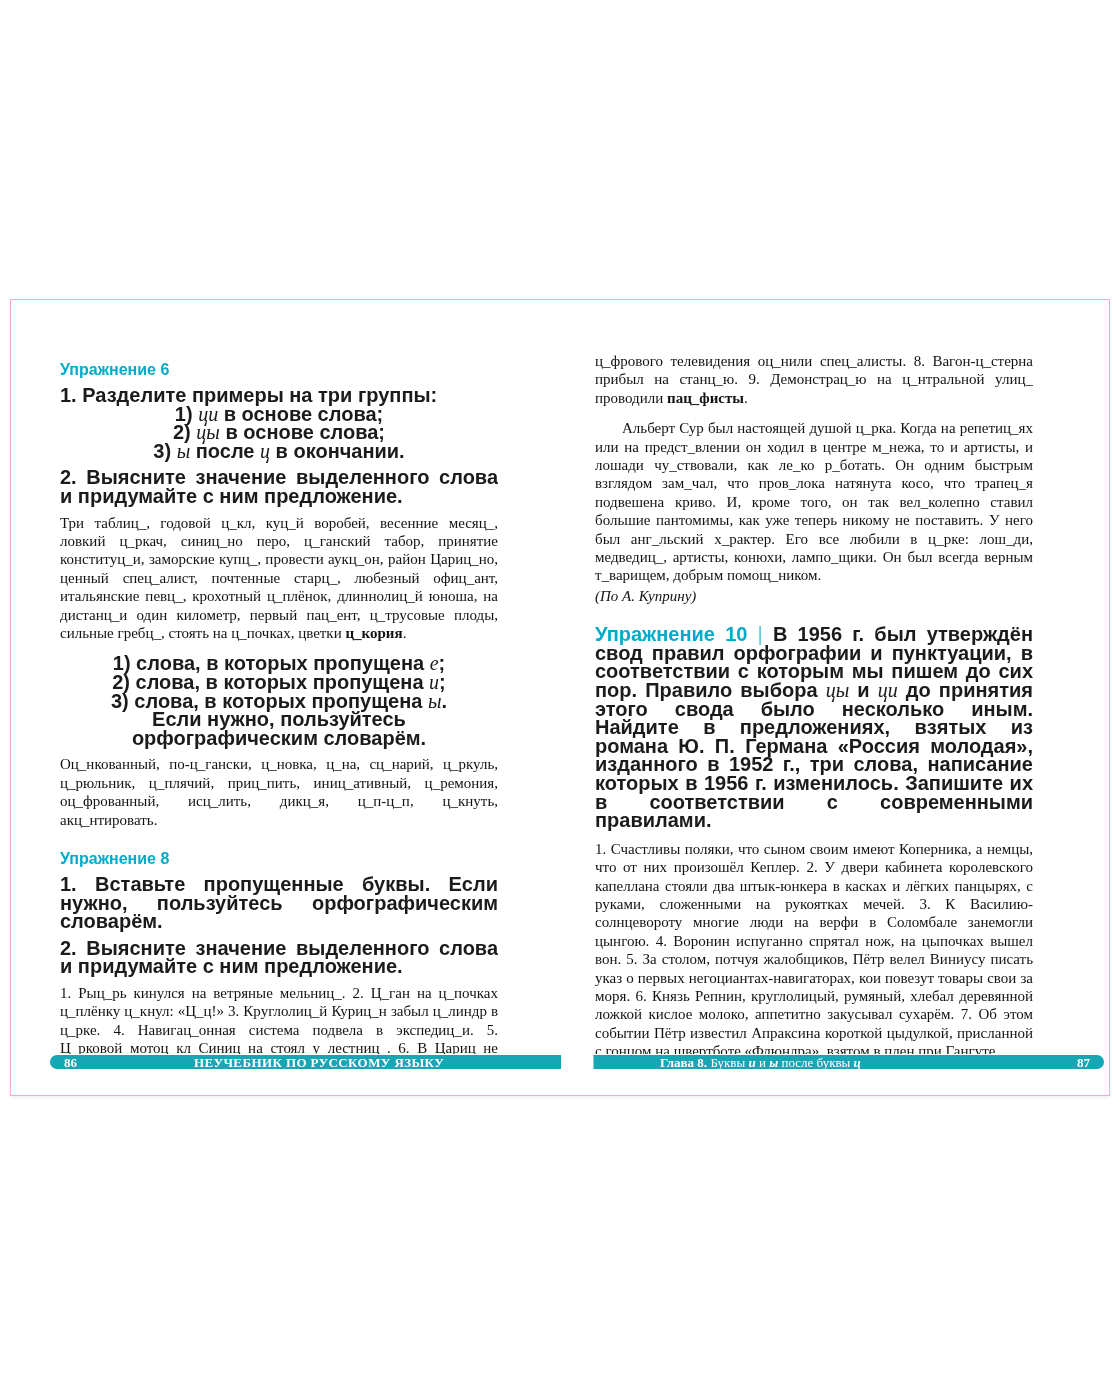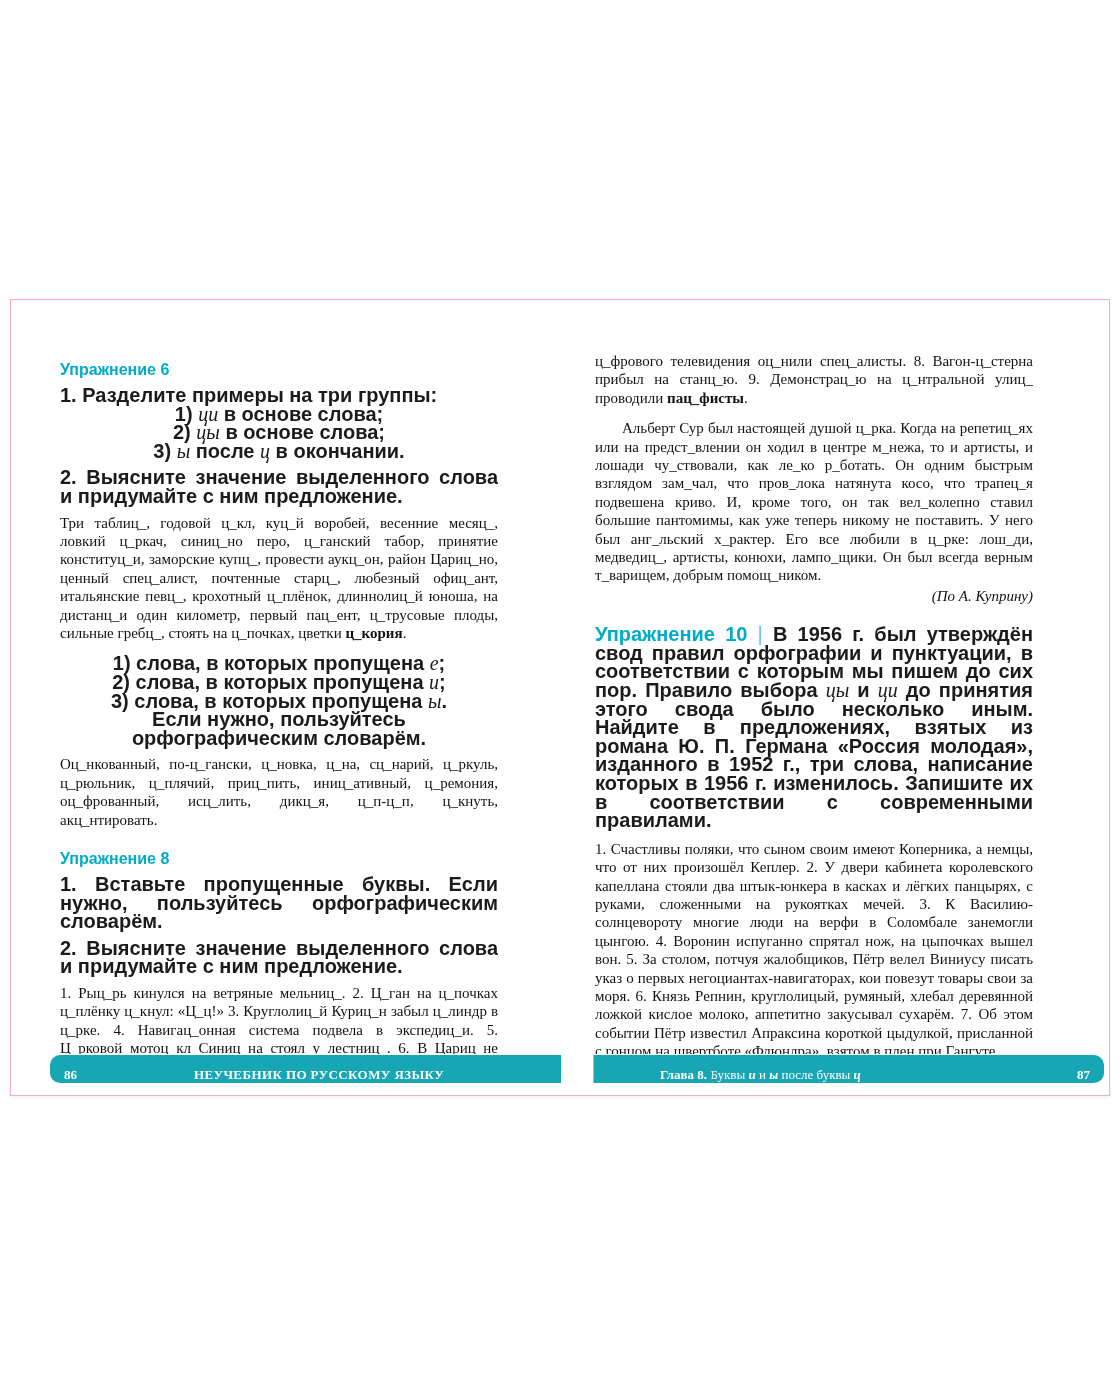--- a/index.html
+++ b/index.html
@@ -28,31 +28,31 @@
     text-align:justify;hyphens:auto;
   }
   .items p{margin:0;text-align:center}
   .serif{
     font-family:"Liberation Serif",serif;font-size:15px;line-height:18.4px;
     color:#121212;text-align:justify;hyphens:auto;margin:0 0 12px;
   }
   .exline{margin-top:20px}
   .mt-lg{margin-top:28px}
   .indent{text-indent:27px}
-  .attribution{text-align:right;font-style:italic;margin:0 0 10px}
+  .attribution{text-align:left;font-style:italic;margin:0 0 10px}
 
   
   .b{font-weight:700}
   .i{font-style:italic}
   .n{font-weight:400}
   .f-serif{font-family:"Liberation Serif",serif}
 
   
   .fbar{
-    position:absolute;top:755px;height:28px;display:flex;align-items:flex-end;
+    position:absolute;top:755px;height:14px;display:flex;align-items:flex-start;
     background:#17a6b4;color:#ffffff;
     font-family:"Liberation Serif",serif;font-size:13px;
   }
   .fbar-l{left:39px;width:511px;border-radius:10px 0 0 10px}
   .fbar-r{left:582px;width:510px;border-radius:0 10px 10px 0;
           border-left:1px solid rgba(255,255,255,.45)}
   .fpn{font-weight:700}
   .fbar-l .fpn{margin-left:14px}
   .fbar-r .fpn{margin-left:auto;margin-right:14px}
   .ftitle{margin:0 auto;font-weight:700;letter-spacing:.4px}

